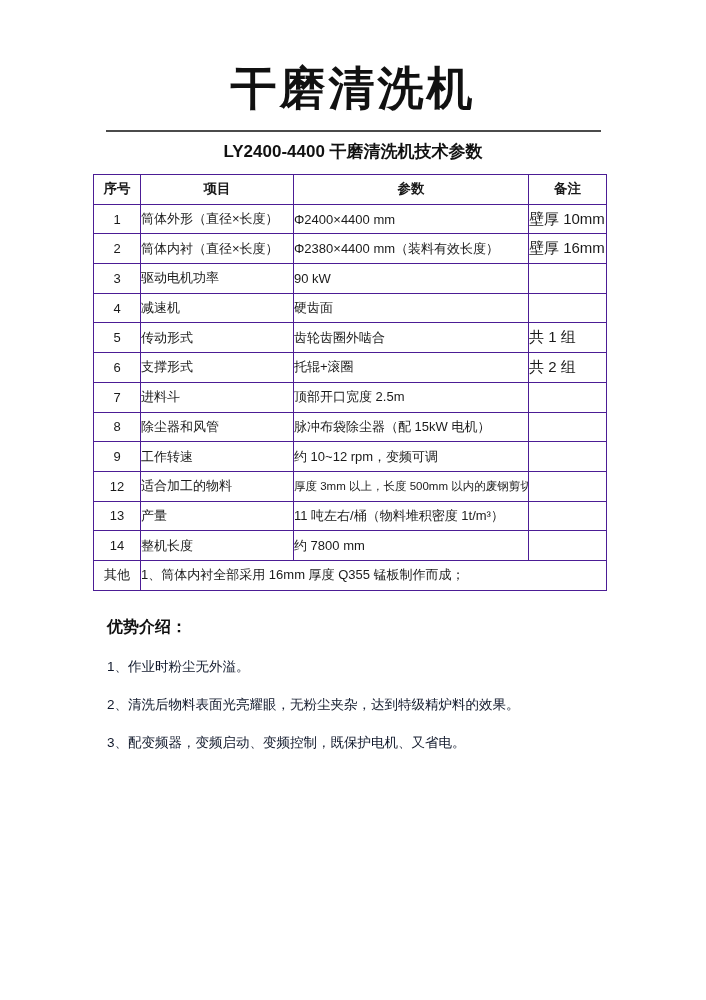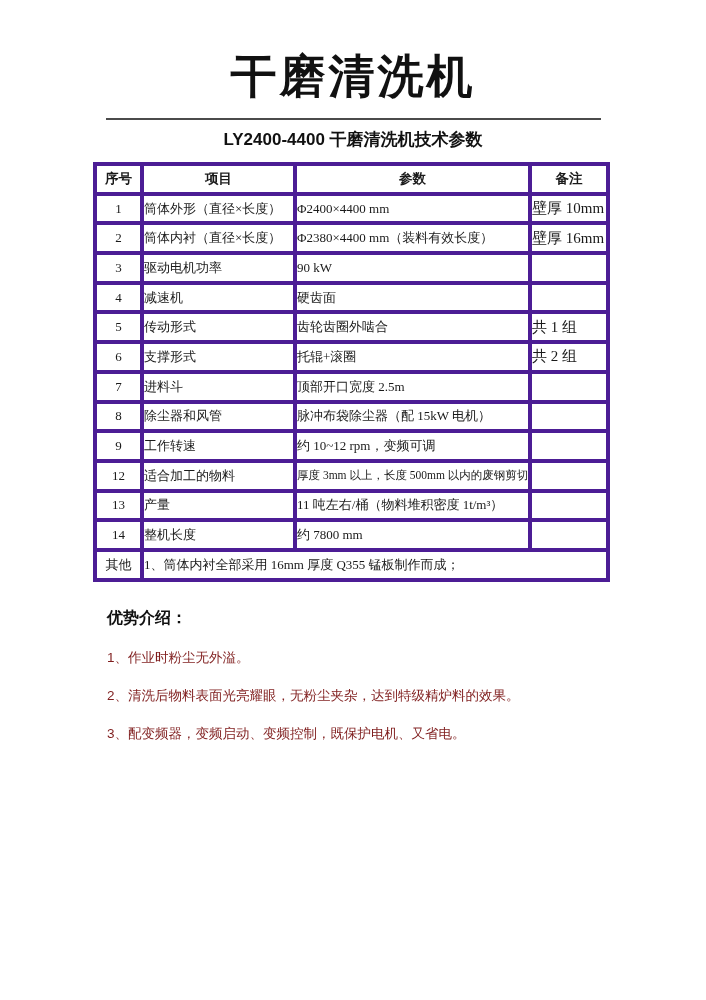--- a/index.html
+++ b/index.html
@@ -7,21 +7,21 @@
   .page {
     width: 706px;
     height: 1000px;
     background: #ffffff;
     color: #1a1a1a;
     font-family: "Liberation Sans", "DejaVu Sans", sans-serif;
     position: relative;
     overflow: hidden;
   }
   .title {
-    margin: 0;
+    margin: 12px;
     padding-top: 48px;
     font-size: 46px;
     line-height: 56px;
     font-weight: 800;
     text-align: center;
     letter-spacing: 3px;
     color: #111111;
   }
   .title-rule {
     width: 495px;
@@ -38,27 +38,26 @@
     text-align: center;
     color: #111111;
   }
   table.spec {
     border-collapse: collapse;
     table-layout: fixed;
     width: 513px;
     margin: 8px 0 0 93px;
   }
   table.spec th, table.spec td {
-    border: 4px solid #4c1d95;
+    border: 1px solid #4c1d95;
     height: 29.7px;
     padding: 0;
     vertical-align: middle;
     overflow: hidden;
     white-space: nowrap;
-    font-family: Liberation Serif, serif;
   }
   table.spec th {
     font-size: 13.5px;
     font-weight: 700;
     text-align: center;
     background: #ffffff;
   }
   td.c-no {
     text-align: center;
     font-size: 13px;
@@ -97,21 +96,21 @@
     font-size: 16px;
     font-weight: 700;
     color: #111111;
     line-height: 20px;
   }
   .adv-item {
     margin: 21px 0 0 0;
     font-size: 13.5px;
     font-weight: 500;
     line-height: 17px;
-    color: #7f1d1d;
+    color: #0f172a;
   }
 </style>
 </head>
 <body>
 
 <div class="page">
 
   <h1 class="title">干磨清洗机</h1>
   <hr class="title-rule">
   <h2 class="subtitle">LY2400-4400 干磨清洗机技术参数</h2>

